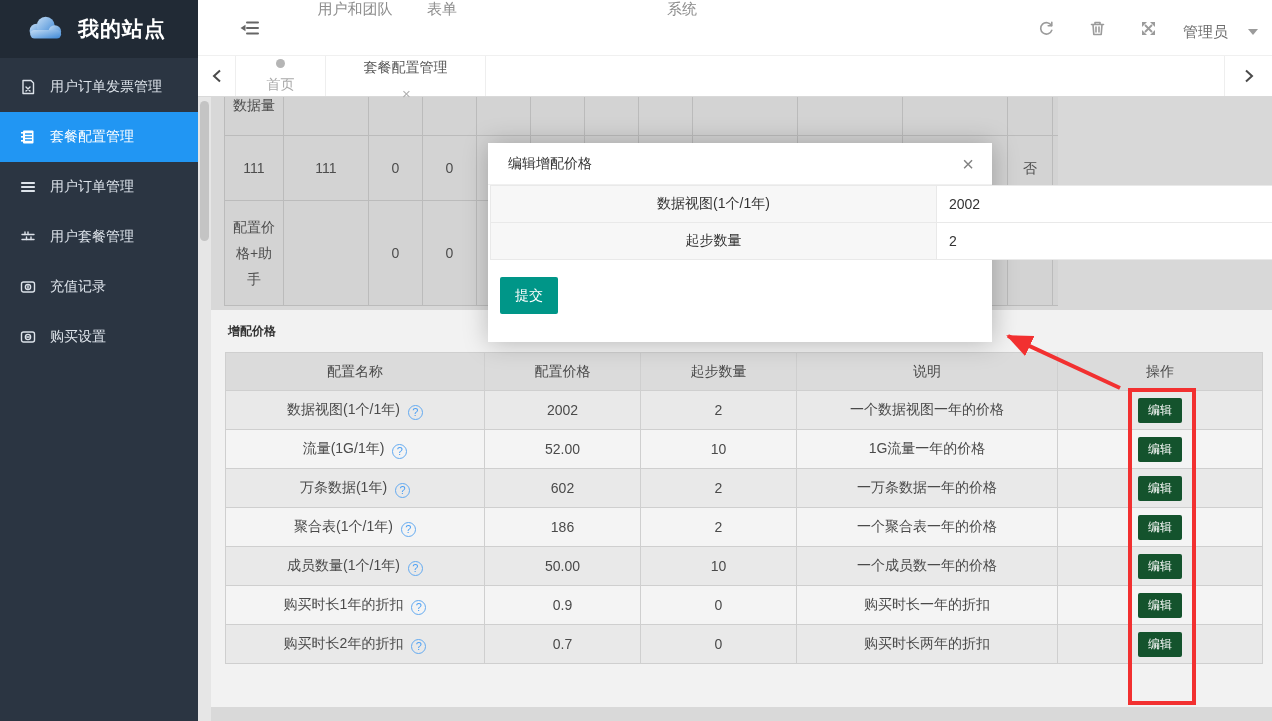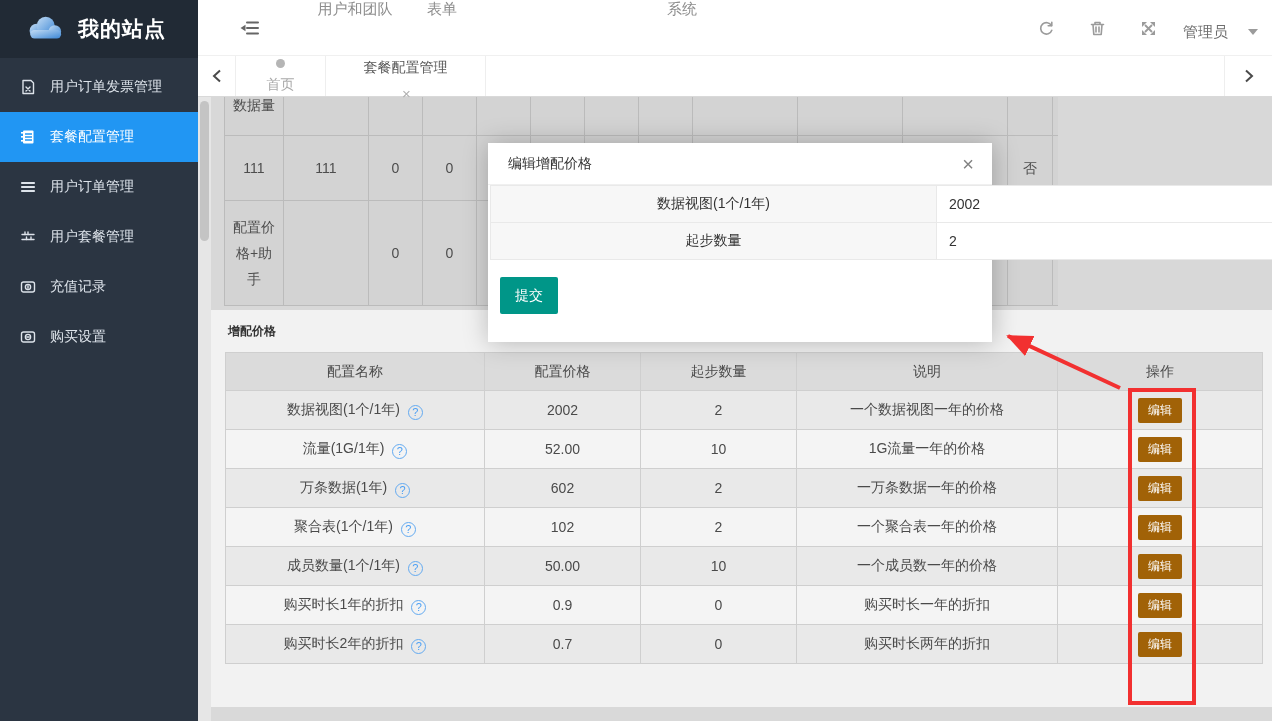--- a/index.html
+++ b/index.html
@@ -62,21 +62,21 @@
   #price-table { position:absolute; left:14px; top:42px; border-collapse:collapse; table-layout:fixed; width:1037px; }
   #price-table th { background:#dbdbdb; color:#333; font-weight:normal; }
   #price-table th, #price-table td { border:1px solid #cfcfcf; text-align:center; vertical-align:middle;
                                      font-size:14px; color:#4a4a4a; height:39px; padding:0 6px; }
   #price-table th { height:38px; }
   #price-table tr.odd td { background:#e9e9e9; }
   #price-table tr.even td { background:#f4f4f4; }
   .q-icon { display:inline-flex; width:15px; height:15px; border:1px solid #63aaf1; border-radius:50%;
             color:#4a9ff5; font-size:11px; line-height:13px; align-items:center; justify-content:center;
             margin-left:8px; vertical-align:-2px; cursor:pointer; }
-  .edit-btn { display:inline-block; background:#a16207; color:#fff; font-size:12px; padding:4px 10px;
+  .edit-btn { display:inline-block; background:#14532d; color:#fff; font-size:12px; padding:4px 10px;
               border:none; border-radius:2px; cursor:pointer; }
   #page-bottom-strip { position:absolute; left:211px; top:707px; width:1061px; height:14px; background:#d9d9d9; z-index:1; }
   
   #modal { position:absolute; left:488px; top:143px; width:504px; height:199px; background:#fff; z-index:20;
            box-shadow:1px 1px 24px rgba(0,0,0,0.25); }
   #modal-titlebar { height:42px; border-bottom:1px solid #f0f0f0; display:flex; align-items:center;
                     padding:0 18px 0 20px; }
   #modal-title { font-size:14px; color:#333; flex:1; }
   #modal-close { font-size:20px; color:#828282; cursor:pointer; line-height:20px; }
   #modal-form { position:absolute; left:2px; top:42px; border-collapse:collapse; table-layout:fixed; width:877px; }
@@ -376,21 +376,21 @@
     </tr>
     <tr class="odd">
       <td><span>万条数据(1年)</span><span class="q-icon">?</span></td>
       <td>602</td>
       <td>2</td>
       <td>一万条数据一年的价格</td>
       <td><button class="edit-btn">编辑</button></td>
     </tr>
     <tr class="even">
       <td><span>聚合表(1个/1年)</span><span class="q-icon">?</span></td>
-      <td>102</td>
+      <td>186</td>
       <td>2</td>
       <td>一个聚合表一年的价格</td>
       <td><button class="edit-btn">编辑</button></td>
     </tr>
     <tr class="odd">
       <td><span>成员数量(1个/1年)</span><span class="q-icon">?</span></td>
       <td>50.00</td>
       <td>10</td>
       <td>一个成员数一年的价格</td>
       <td><button class="edit-btn">编辑</button></td>

